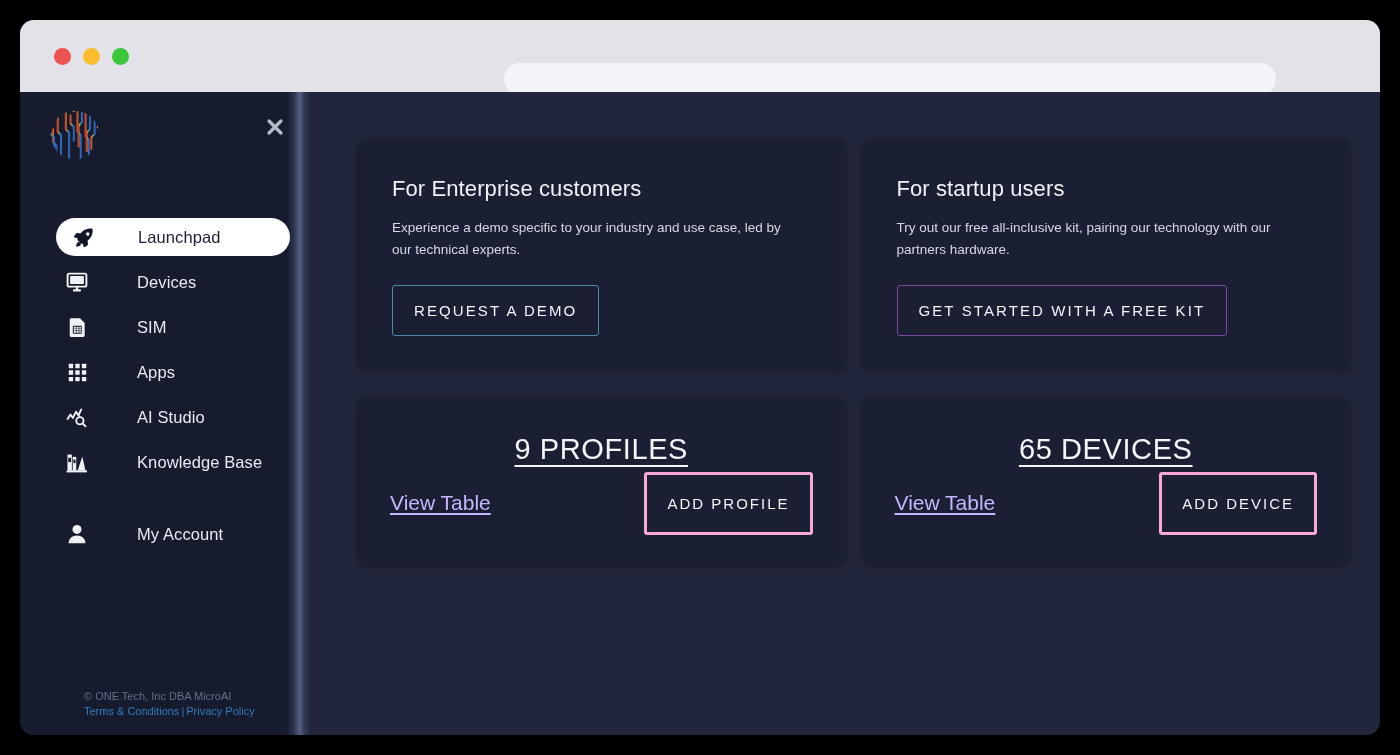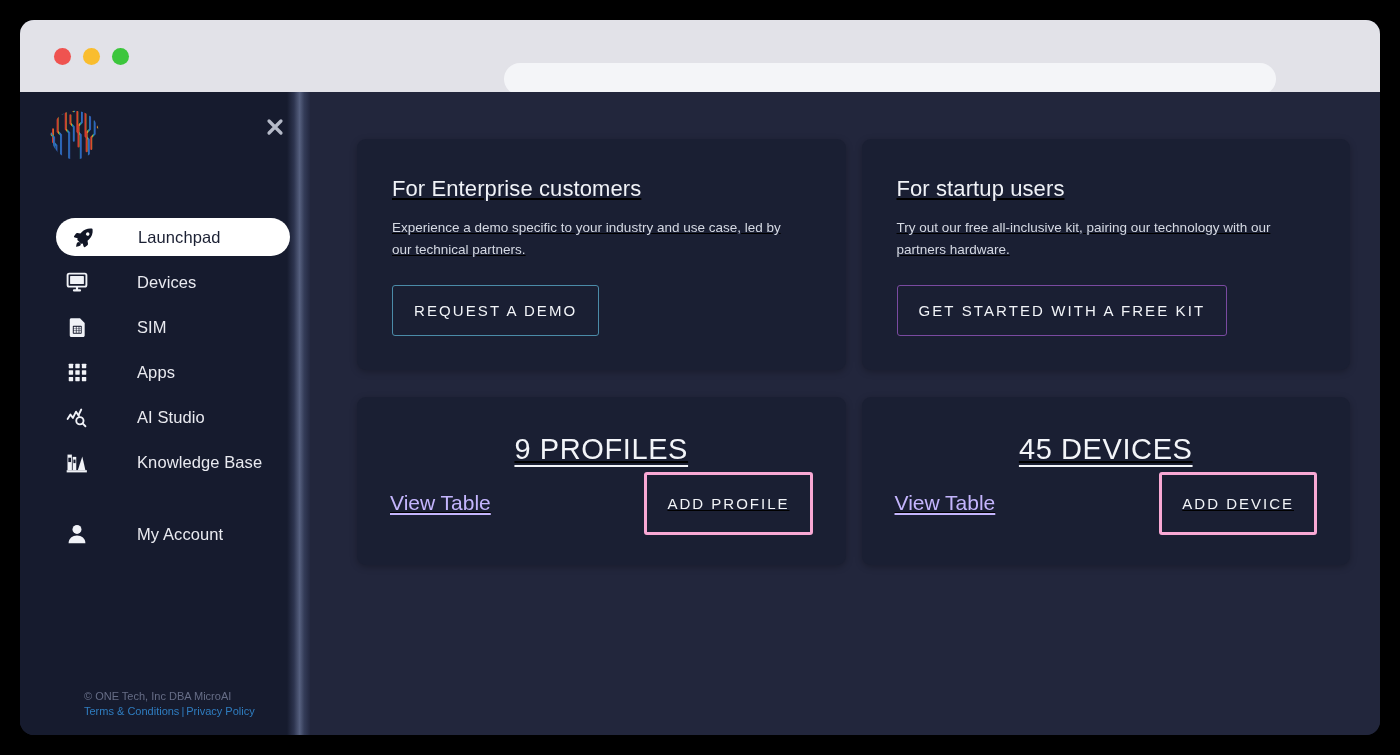--- a/index.html
+++ b/index.html
@@ -117,21 +117,21 @@
   #legal a { color: #2f7dc0; text-decoration: none; }
   #legal .sep { color: #2f7dc0; margin: 0 2px; }
 
   
   #main {
     flex: 1 1 auto;
     background: #22263c;
     padding: 47px 30px 0 47px;
     overflow: hidden;
   }
-  .row { display: flex; gap: 16px; text-decoration: underline; }
+  .row { display: flex; gap: 16px; }
   .card {
     background: #1a1f33;
     border-radius: 9px;
     box-shadow: 0 2px 7px rgba(0,0,0,.25);
   }
   .row-promo { margin-bottom: 27px; }
   .promo-card { flex: 1 1 0; padding: 37px 35px 34px 35px; }
   .promo-title {
     font-size: 22px; font-weight: 400; color: #f0f2f7;
     margin-bottom: 15px; letter-spacing: .1px;
@@ -394,21 +394,21 @@
           <a href="#">Terms &amp; Conditions</a><span class="sep">|</span><a href="#">Privacy Policy</a>
         </div>
       </div>
     </nav>
 
     <main id="main">
 
       <div class="row row-promo">
         <section class="card promo-card">
           <h2 class="promo-title">For Enterprise customers</h2>
-          <p class="promo-desc">Experience a demo specific to your industry and use case, led by our technical partners.</p>
+          <p class="promo-desc">Experience a demo specific to your industry and use case, led by our technical experts.</p>
           <button class="outline-btn teal">REQUEST A DEMO</button>
         </section>
 
         <section class="card promo-card">
           <h2 class="promo-title">For startup users</h2>
           <p class="promo-desc">Try out our free all-inclusive kit, pairing our technology with our partners hardware.</p>
           <button class="outline-btn purple">GET STARTED WITH A FREE KIT</button>
         </section>
       </div>
 
@@ -416,21 +416,21 @@
       <div class="row">
         <section class="card stat-card">
           <div class="stat-title">9 PROFILES</div>
           <div class="stat-bottom">
             <a class="view-link" href="#">View Table</a>
             <button class="add-btn">ADD PROFILE</button>
           </div>
         </section>
 
         <section class="card stat-card">
-          <div class="stat-title">45 DEVICES</div>
+          <div class="stat-title">65 DEVICES</div>
           <div class="stat-bottom">
             <a class="view-link" href="#">View Table</a>
             <button class="add-btn">ADD DEVICE</button>
           </div>
         </section>
       </div>
 
     </main>
   </div>
 </div>

